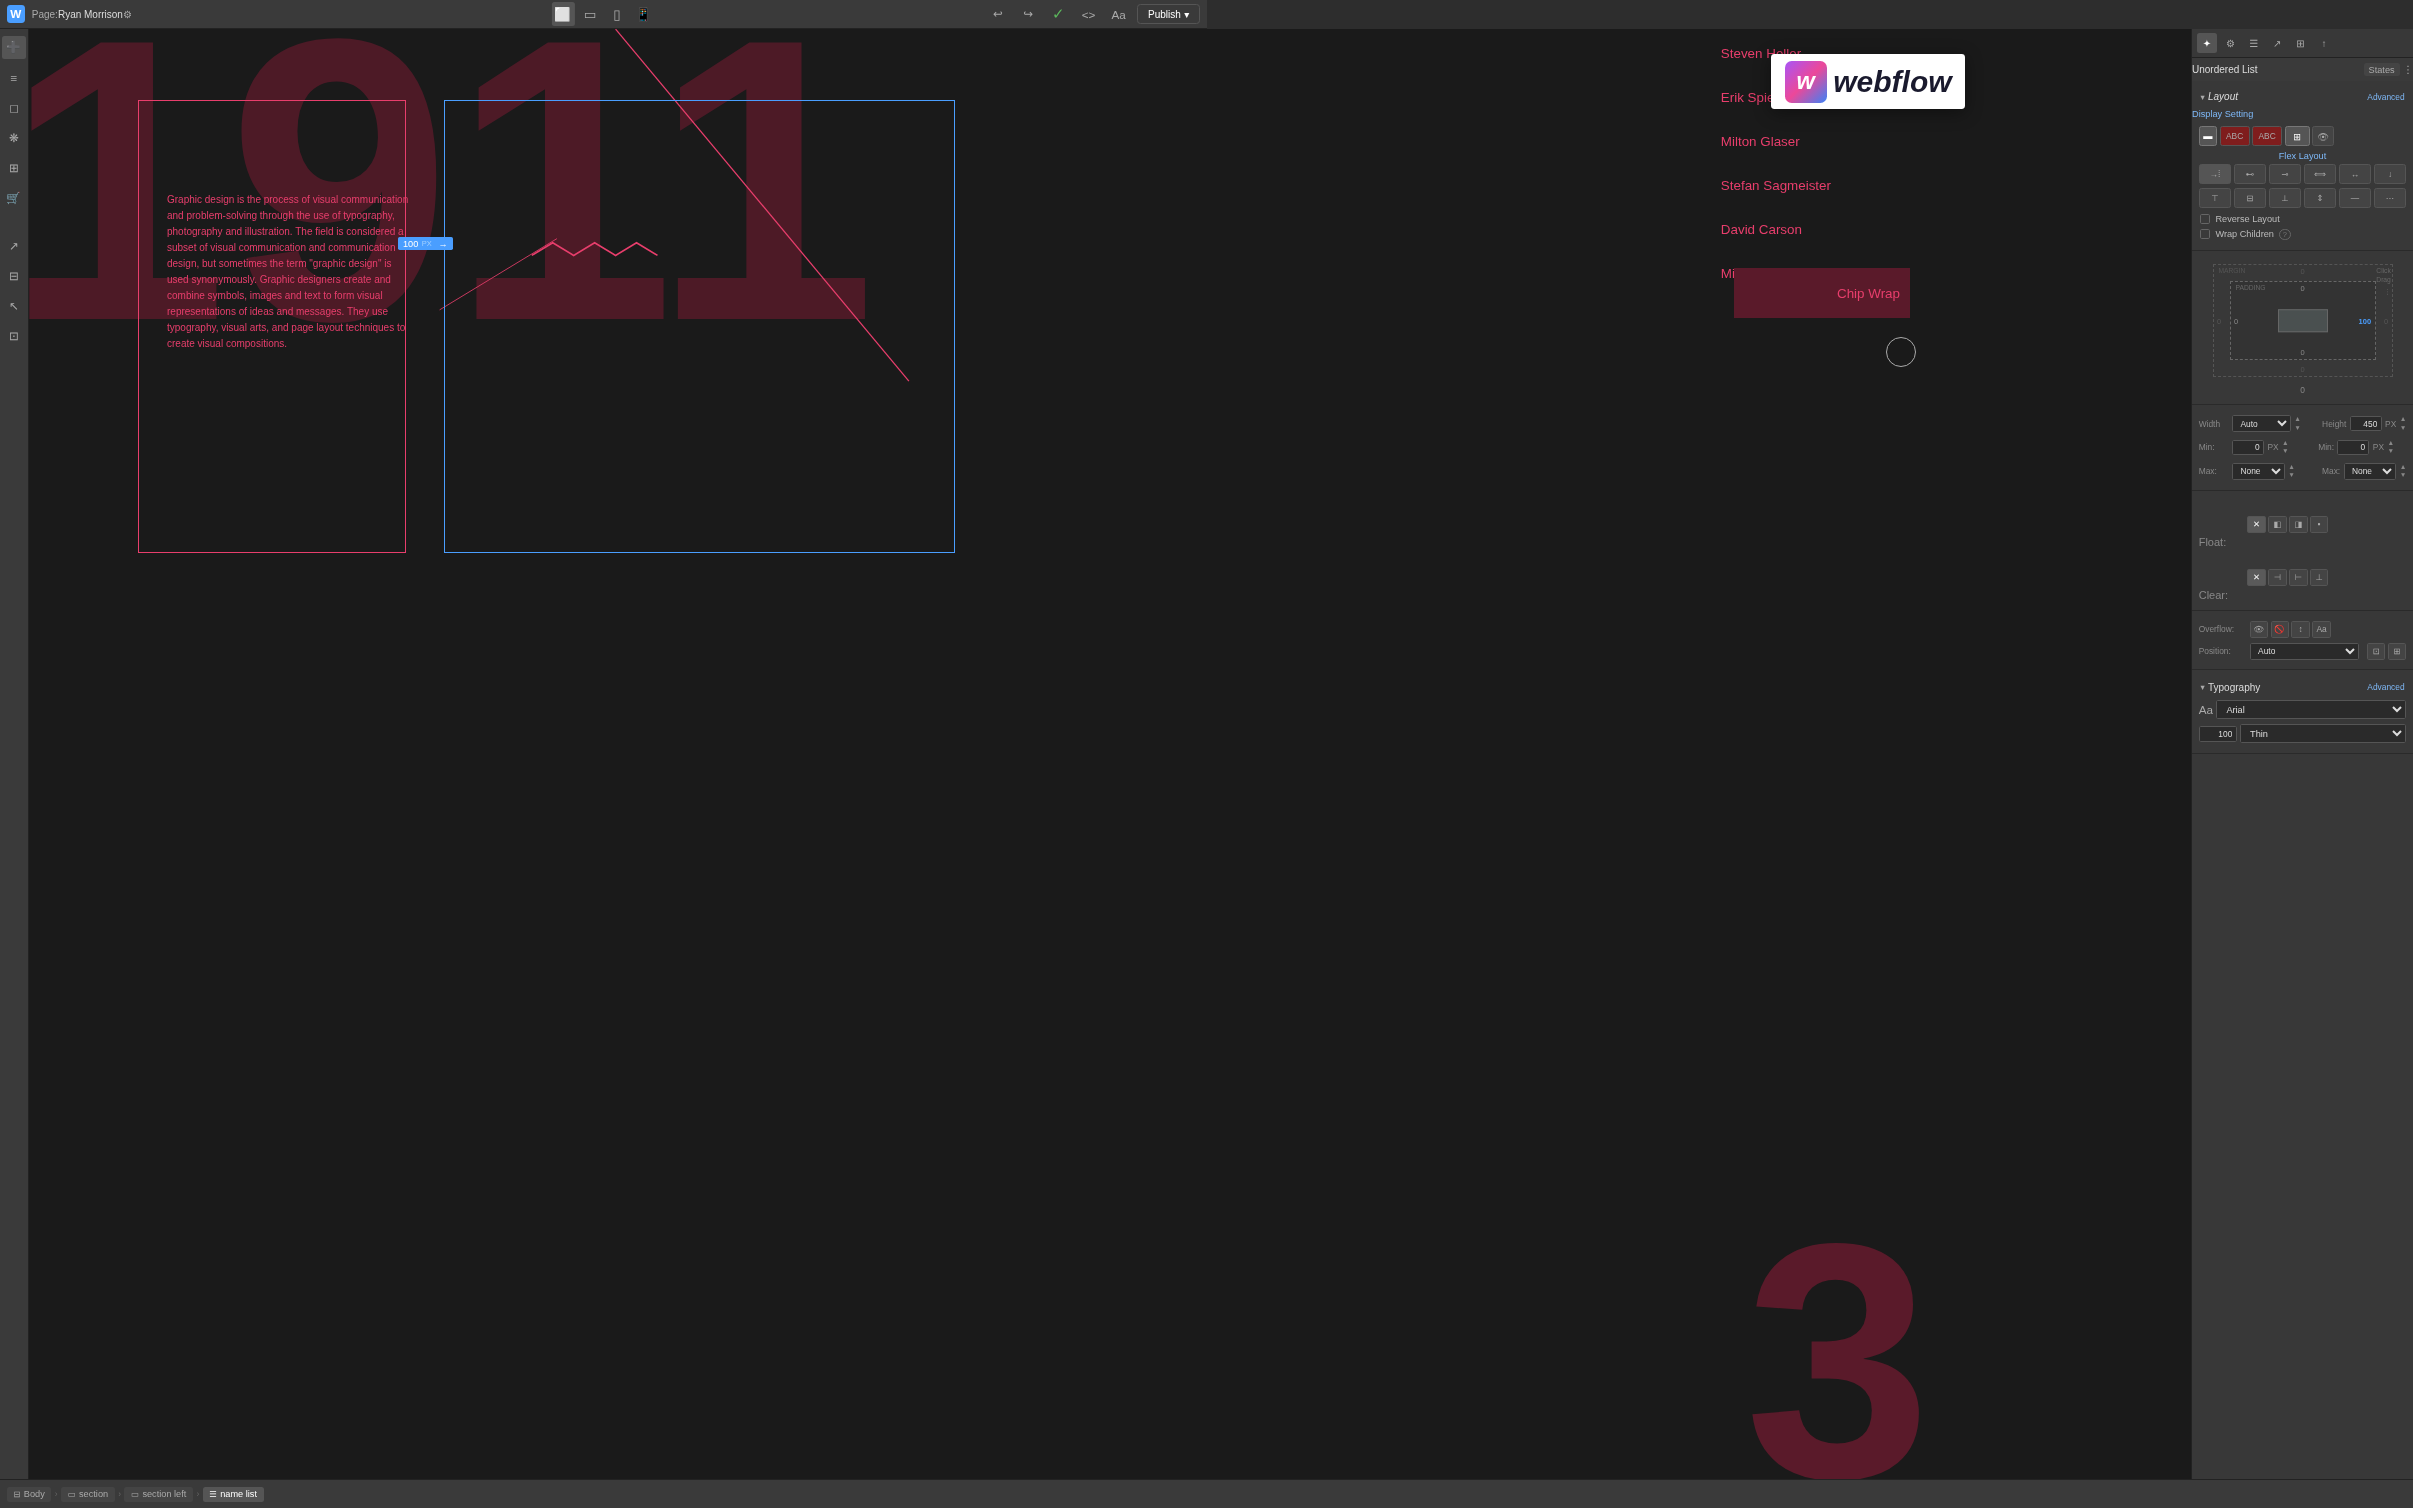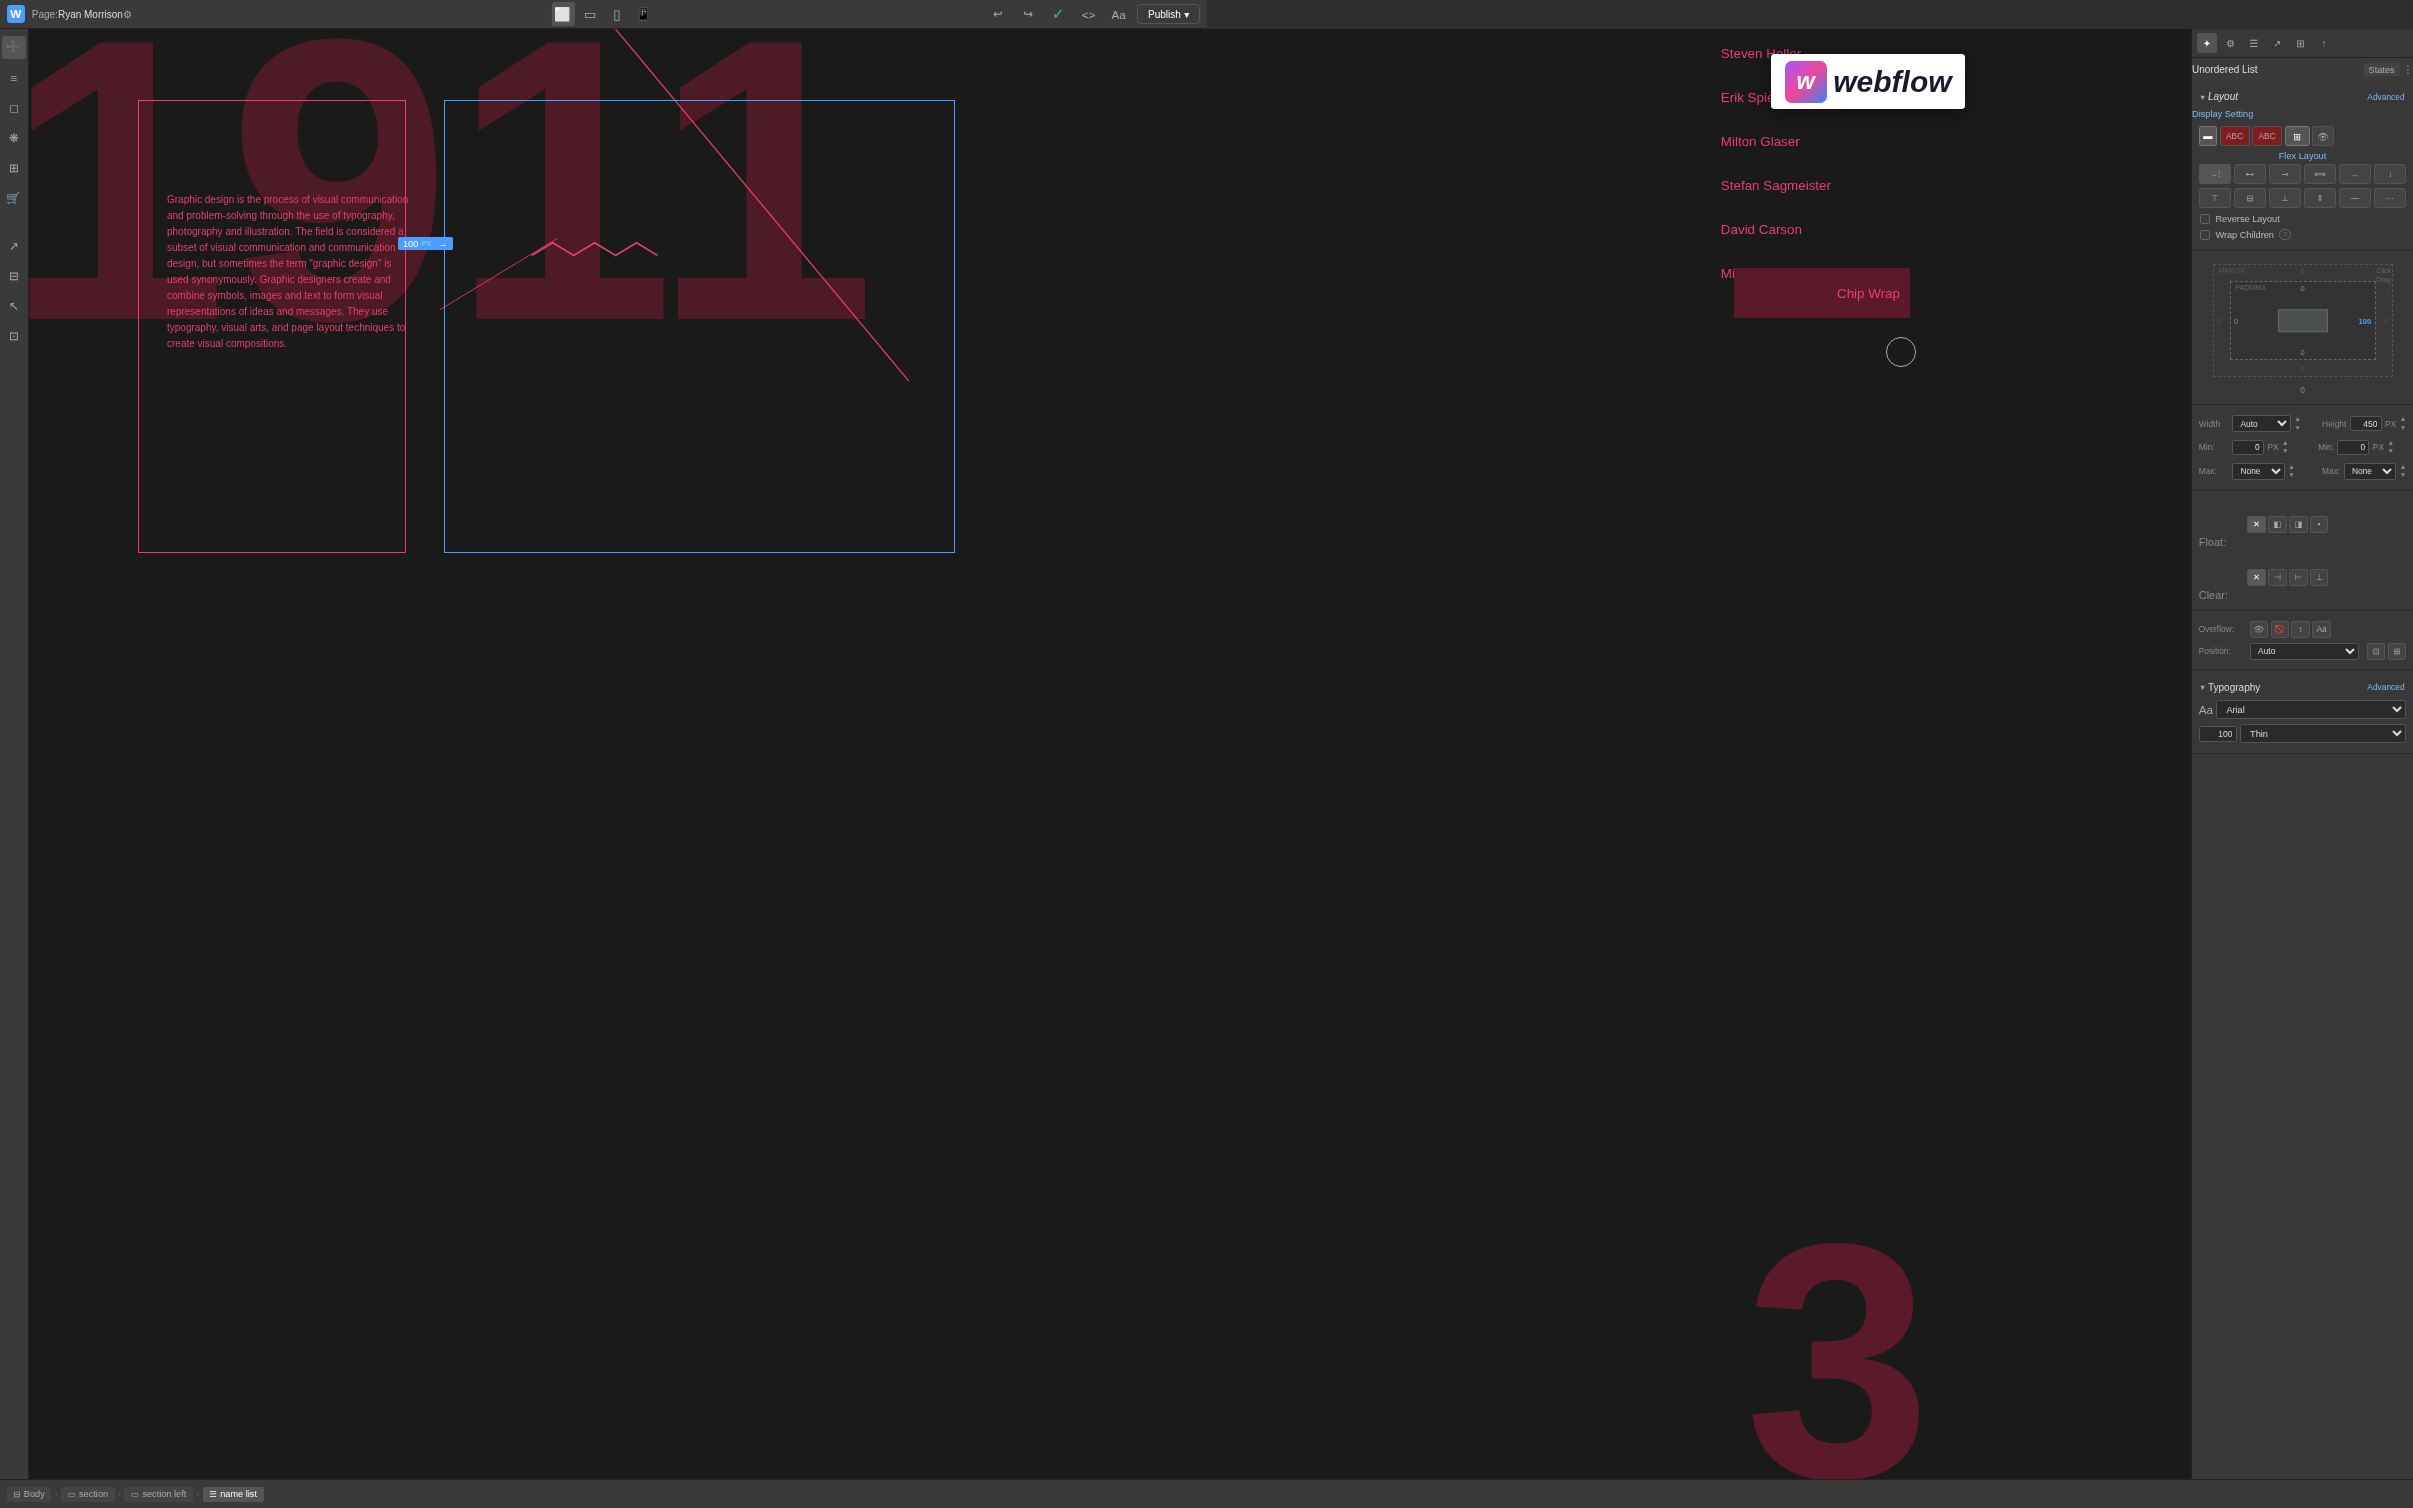--- a/index.html
+++ b/index.html
@@ -300,21 +300,21 @@
       height: 20px;
       background: #444;
       border: 0.8px solid #555;
       border-radius: 2.5px;
       display: flex; align-items: center; justify-content: center;
       cursor: pointer; color: #aaa; font-size: 8.4px;
     }
 
     
     .checkbox-row {
-      display: flex; align-items: center; gap: 5px;
+      display: flex; gap: 5px;
       padding: 2.5px 8.4px;
     }
     .checkbox-box {
       width: 10px; height: 10px;
       border: 0.8px solid #666;
       border-radius: 1.7px;
       background: #3a3a3a;
       cursor: pointer;
     }
     .checkbox-label { font-size: 9.2px; color: #bbb; }

